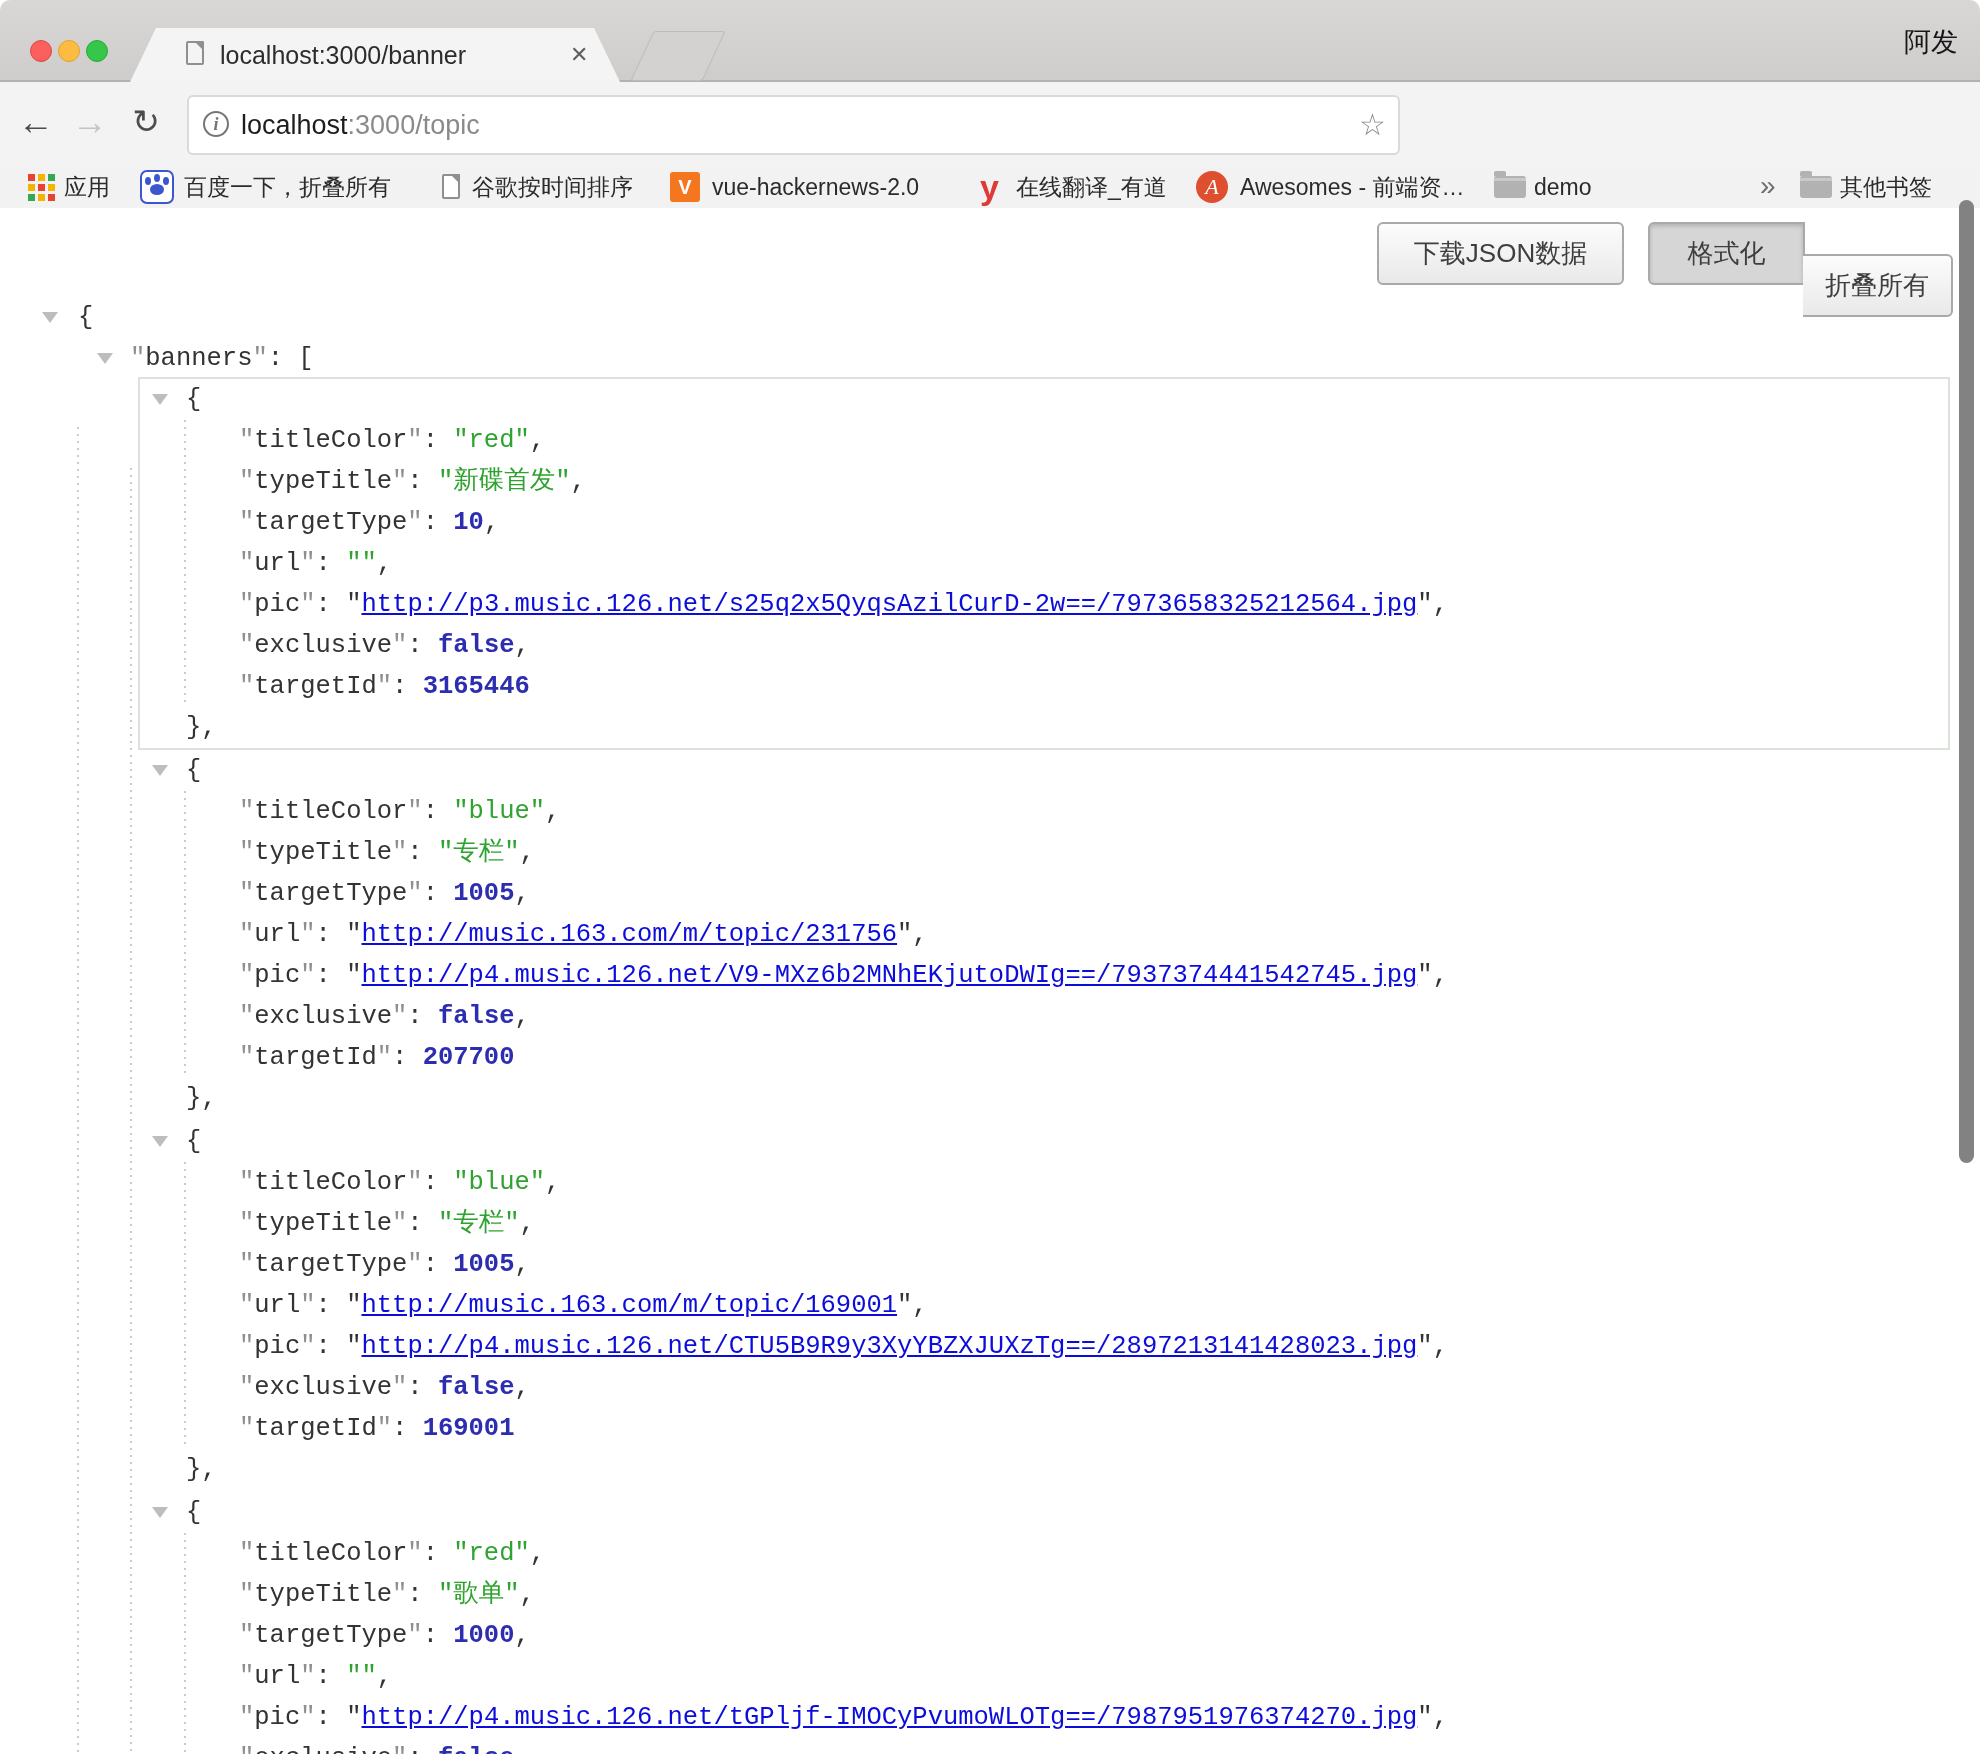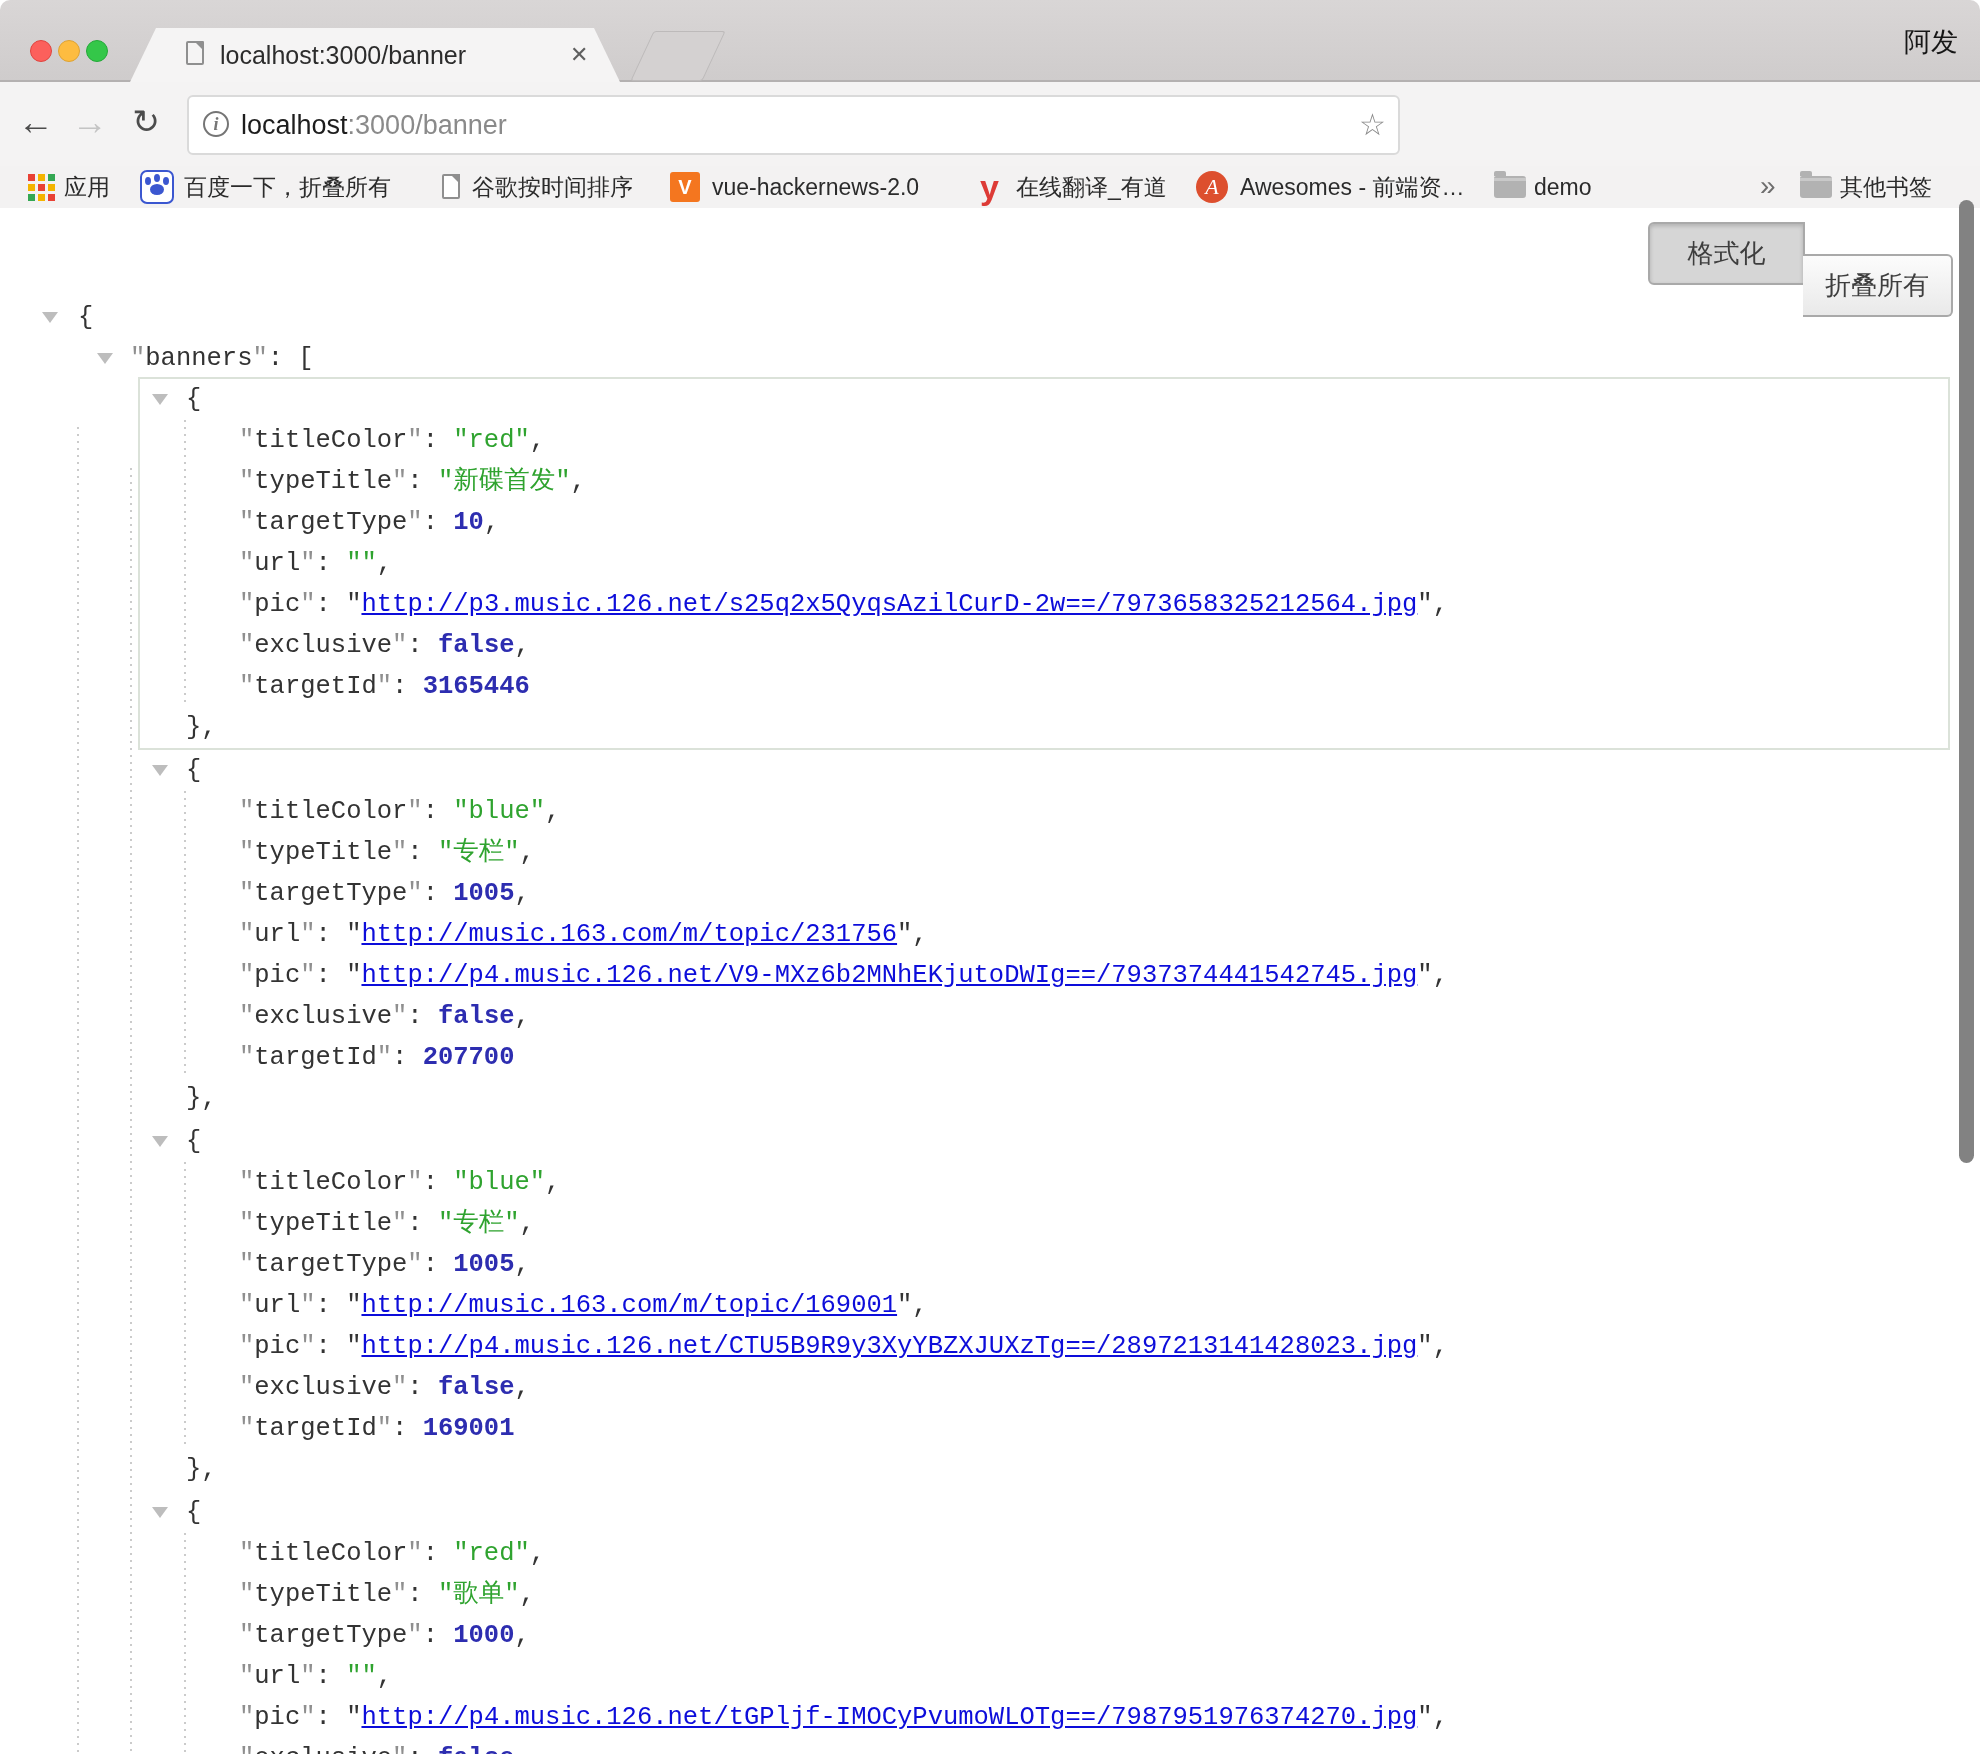--- a/index.html
+++ b/index.html
@@ -150,21 +150,21 @@
     <div class="newtab"></div>
     <span class="profile-name">阿发</span>
   </div>
 
   <div class="toolbar">
     <span class="navbtn back">←</span>
     <span class="navbtn fwd">→</span>
     <span class="navbtn reload">↻</span>
     <div class="urlbar">
       <span class="info-icon">i</span>
-      <span class="url-text"><span class="url-host">localhost</span><span class="url-path">:3000/banner</span></span>
+      <span class="url-text"><span class="url-host">localhost</span><span class="url-path">:3000/topic</span></span>
       <span class="star-icon">☆</span>
     </div>
     <span class="ext ext-vue">V</span>
     <span class="ext ext-translate">
         <i class="arc"></i>
         <span class="han">英</span>
       </span>
     <span class="ext ext-fe">FE</span>
     <span class="ext ext-org">品</span>
     <span class="ext ext-shield">T</span>
@@ -226,20 +226,21 @@
     <span class="a-icon">A</span>
     <span class="bm-label" style="left:1240px">Awesomes - 前端资…</span>
     <span class="folder-icon" style="left:1494px"></span>
     <span class="bm-label" style="left:1534px">demo</span>
     <span class="bm-chevron">»</span>
     <span class="folder-icon" style="left:1800px"></span>
     <span class="bm-label" style="left:1840px">其他书签</span>
   </div>
 
   <div class="page">
+    <div class="btn btn-download">下载JSON数据</div>
     <div class="btn btn-format">格式化</div>
     <div class="btn btn-collapse">折叠所有</div>
 
     <div class="guide g1"></div>
     <div class="guide g2"></div>
 
     <div class="json-root">
         <div class="jline l0"><span class="tri t0"></span><span>{</span></div>
         <div class="jline l1"><span class="tri t1"></span><span><span class="q">"</span>banners<span class="q">"</span>: [</span></div>
         <div class="item boxed">

